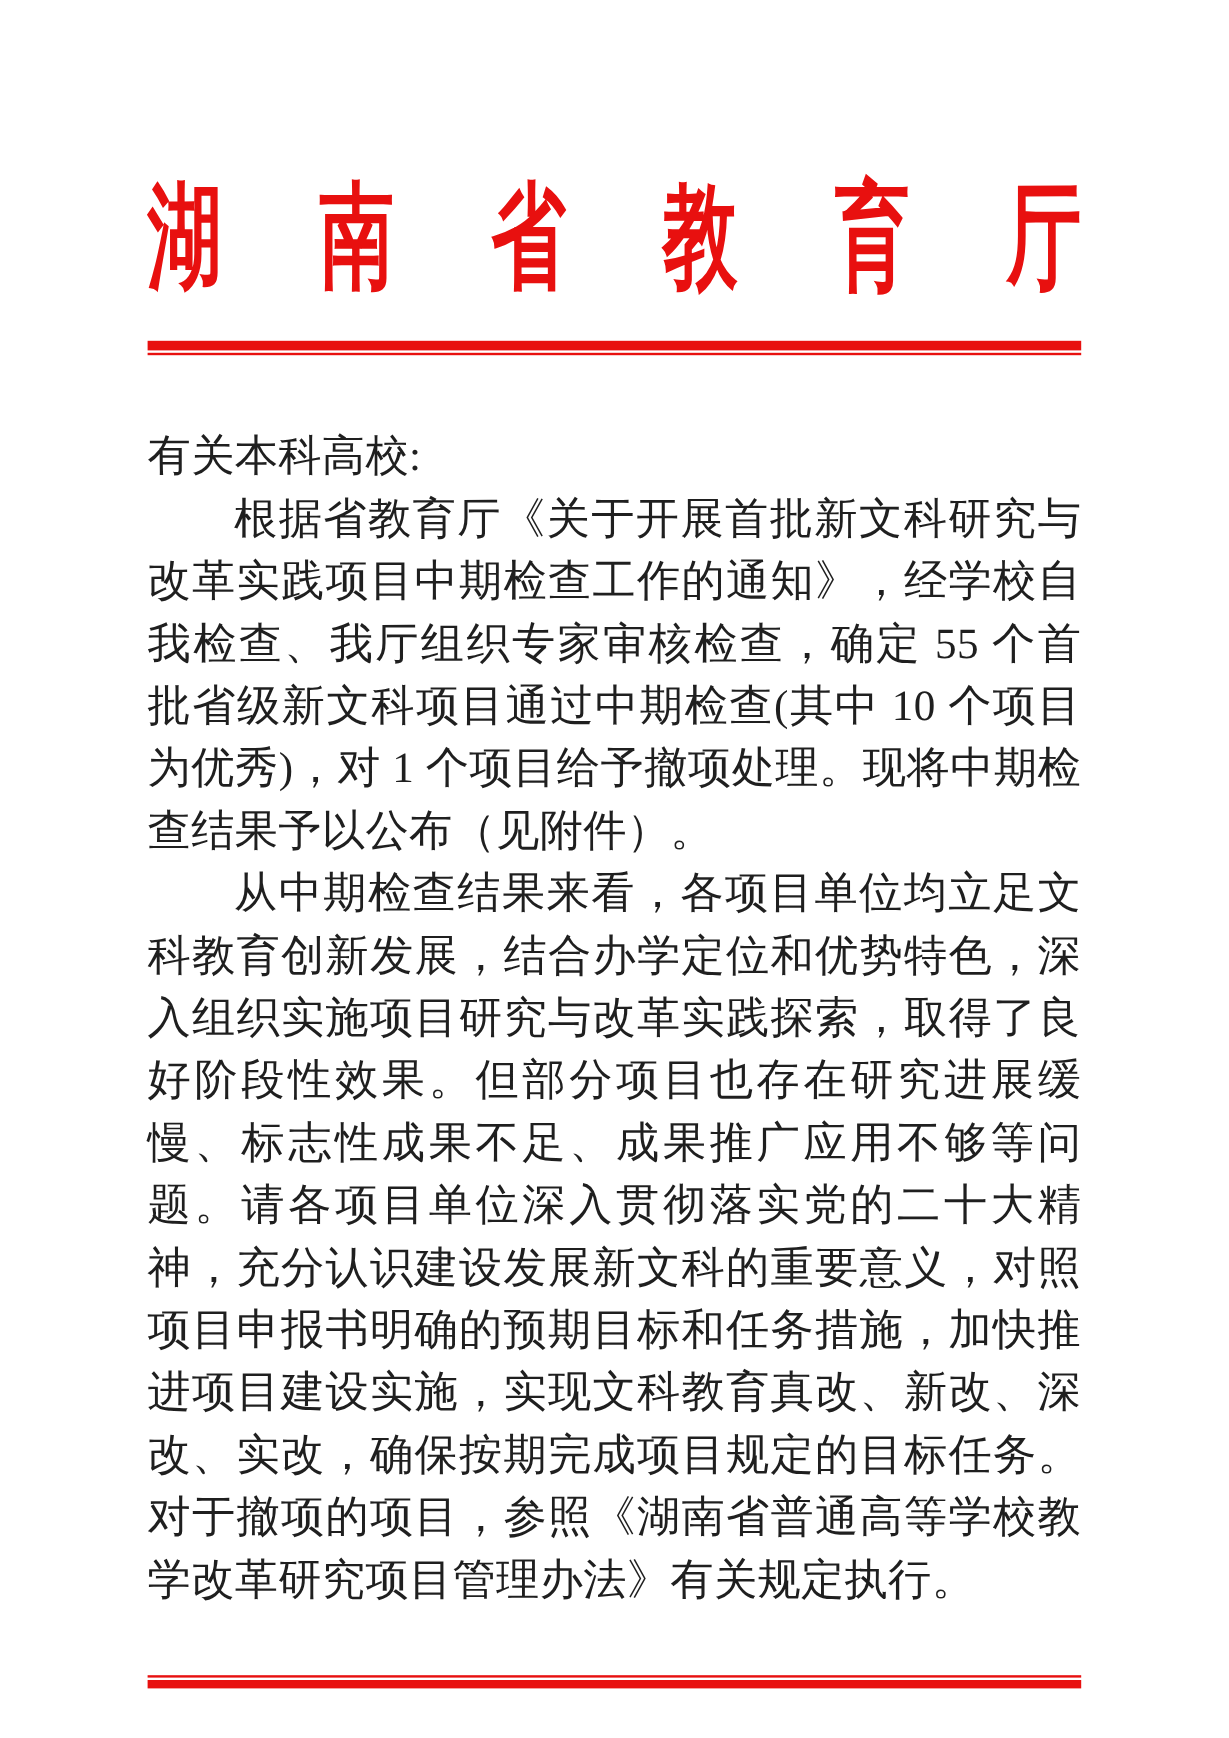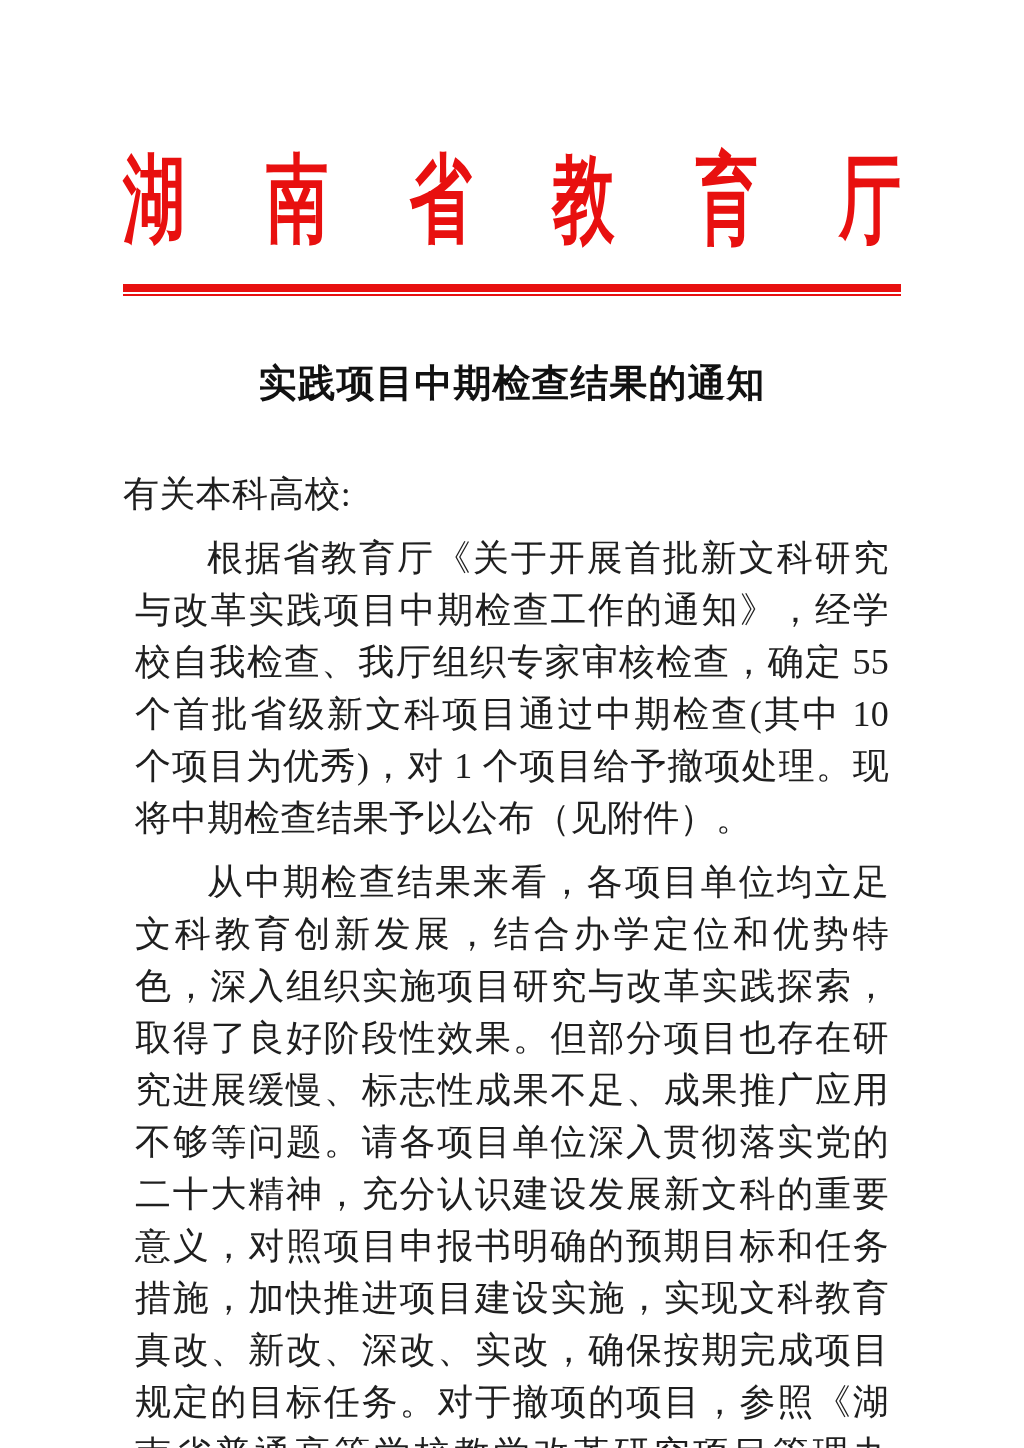--- a/index.html
+++ b/index.html
@@ -63,21 +63,21 @@
     font-size: 36px;
     line-height: 52px;
     color: var(--text, #1f1f1f);
     text-align: justify;
     letter-spacing: 0.3px;
   }
   .salutation {
     text-indent: 0;
   }
   .body-text p.para {
-    margin: 12px;
+    margin: 0;
     text-indent: 2em;
   }
 </style>
 </head>
 <body>
 
 <div class="page">
 
   <div class="masthead">
     <span class="agency-char">湖</span>
@@ -88,21 +88,20 @@
     <span class="agency-char">厅</span>
   </div>
 
   <div class="sep-top">
     <div class="bar-thick"></div>
     <div class="bar-gap"></div>
     <div class="bar-thin"></div>
   </div>
 
   <div class="doc-title">
-    <div>实践项目中期检查结果的通知</div>
   </div>
 
   <div class="body-text">
     <div class="salutation">有关本科高校:</div>
     <p class="para">根据省教育厅《关于开展首批新文科研究与改革实践项目中期检查工作的通知》，经学校自我检查、我厅组织专家审核检查，确定 55 个首批省级新文科项目通过中期检查(其中 10 个项目为优秀)，对 1 个项目给予撤项处理。现将中期检查结果予以公布（见附件）。</p>
     <p class="para">从中期检查结果来看，各项目单位均立足文科教育创新发展，结合办学定位和优势特色，深入组织实施项目研究与改革实践探索，取得了良好阶段性效果。但部分项目也存在研究进展缓慢、标志性成果不足、成果推广应用不够等问题。请各项目单位深入贯彻落实党的二十大精神，充分认识建设发展新文科的重要意义，对照项目申报书明确的预期目标和任务措施，加快推进项目建设实施，实现文科教育真改、新改、深改、实改，确保按期完成项目规定的目标任务。对于撤项的项目，参照《湖南省普通高等学校教学改革研究项目管理办法》有关规定执行。</p>
   </div>
 
   <div class="sep-bottom">
     <div class="bar-thin"></div>

